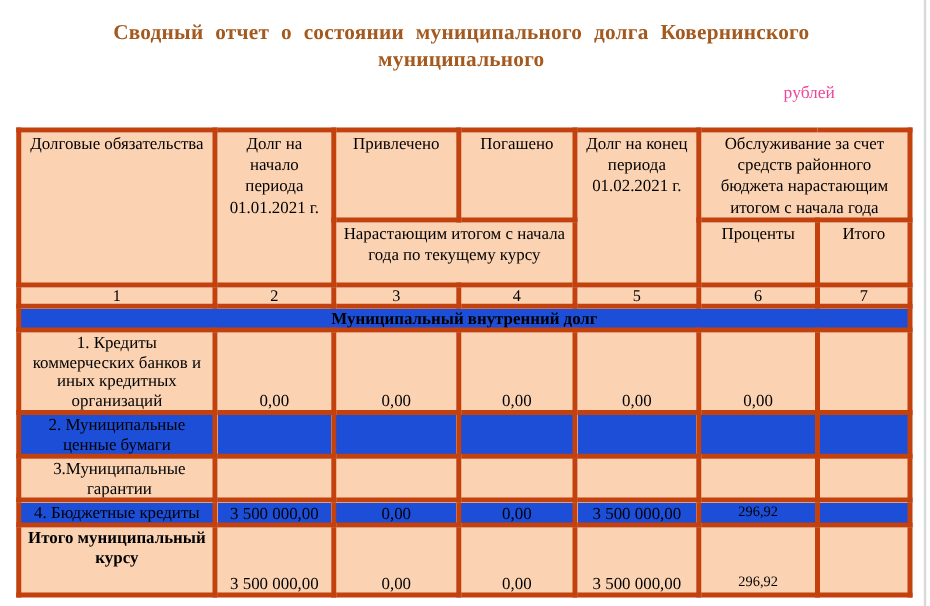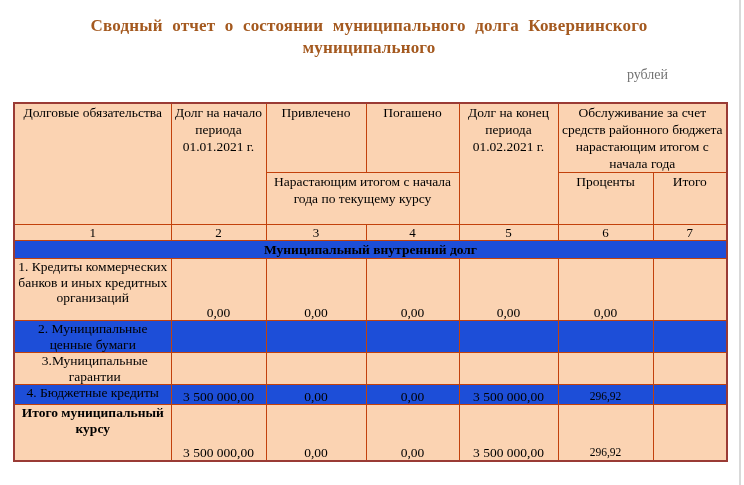--- a/index.html
+++ b/index.html
@@ -35,34 +35,34 @@
     line-height: 22px;
     color: #a4591f;
     word-spacing: 5px;
     letter-spacing: 0.2px;
   }
   .units-label {
     position: absolute;
     top: 67px;
     right: 76px;
     font-size: 14px;
-    color: #737373;
+    color: #ec4899;
   }
   table.report {
     position: absolute;
     top: 102px;
     left: 13px;
     width: 713px;
     border-collapse: collapse;
     border: 2px solid #9a3b35;
     table-layout: fixed;
     font-size: 13.5px;
   }
   table.report td {
-    border: 1px solid #c2410c;
+    border: 4px solid #c2410c;
     padding: 0 3px;
     overflow: hidden;
     text-align: center;
   }
   .peach { background: #fbd3b2; }
   .white-bg { background: #1d4ed8; }
 
   
   td.hc {
     text-align: center;

